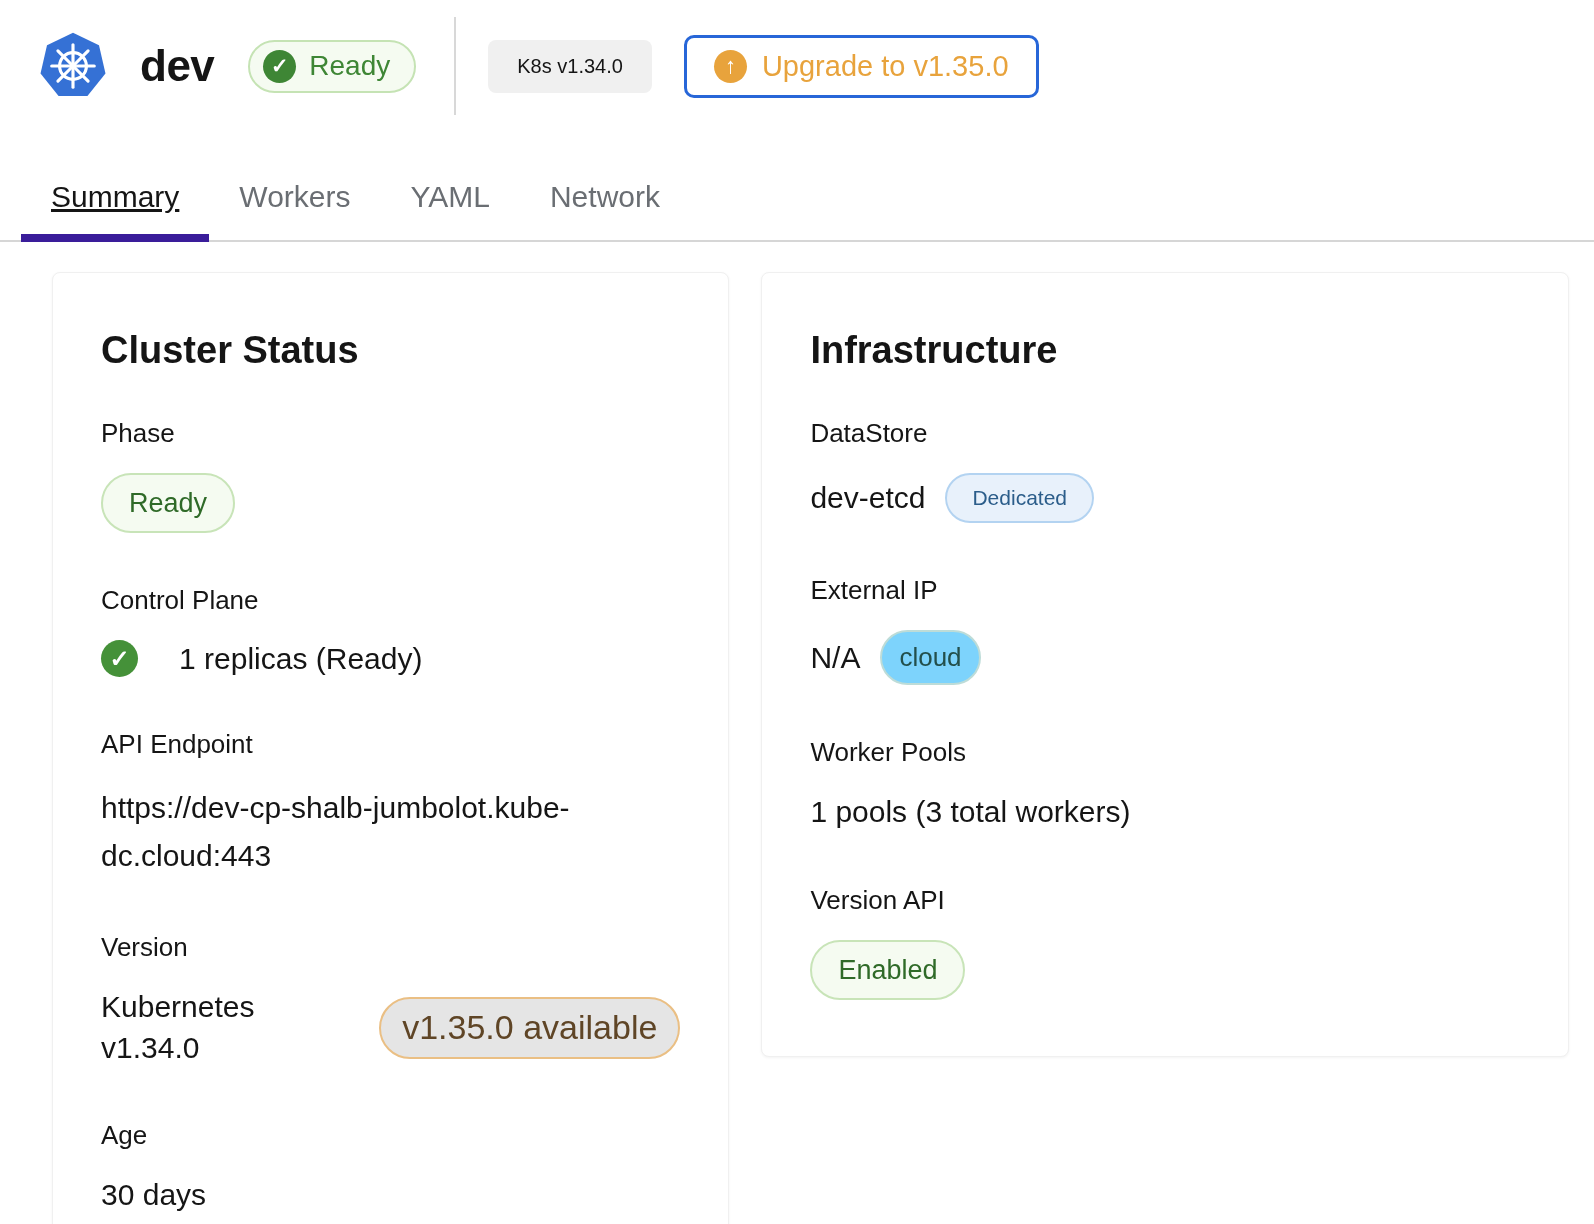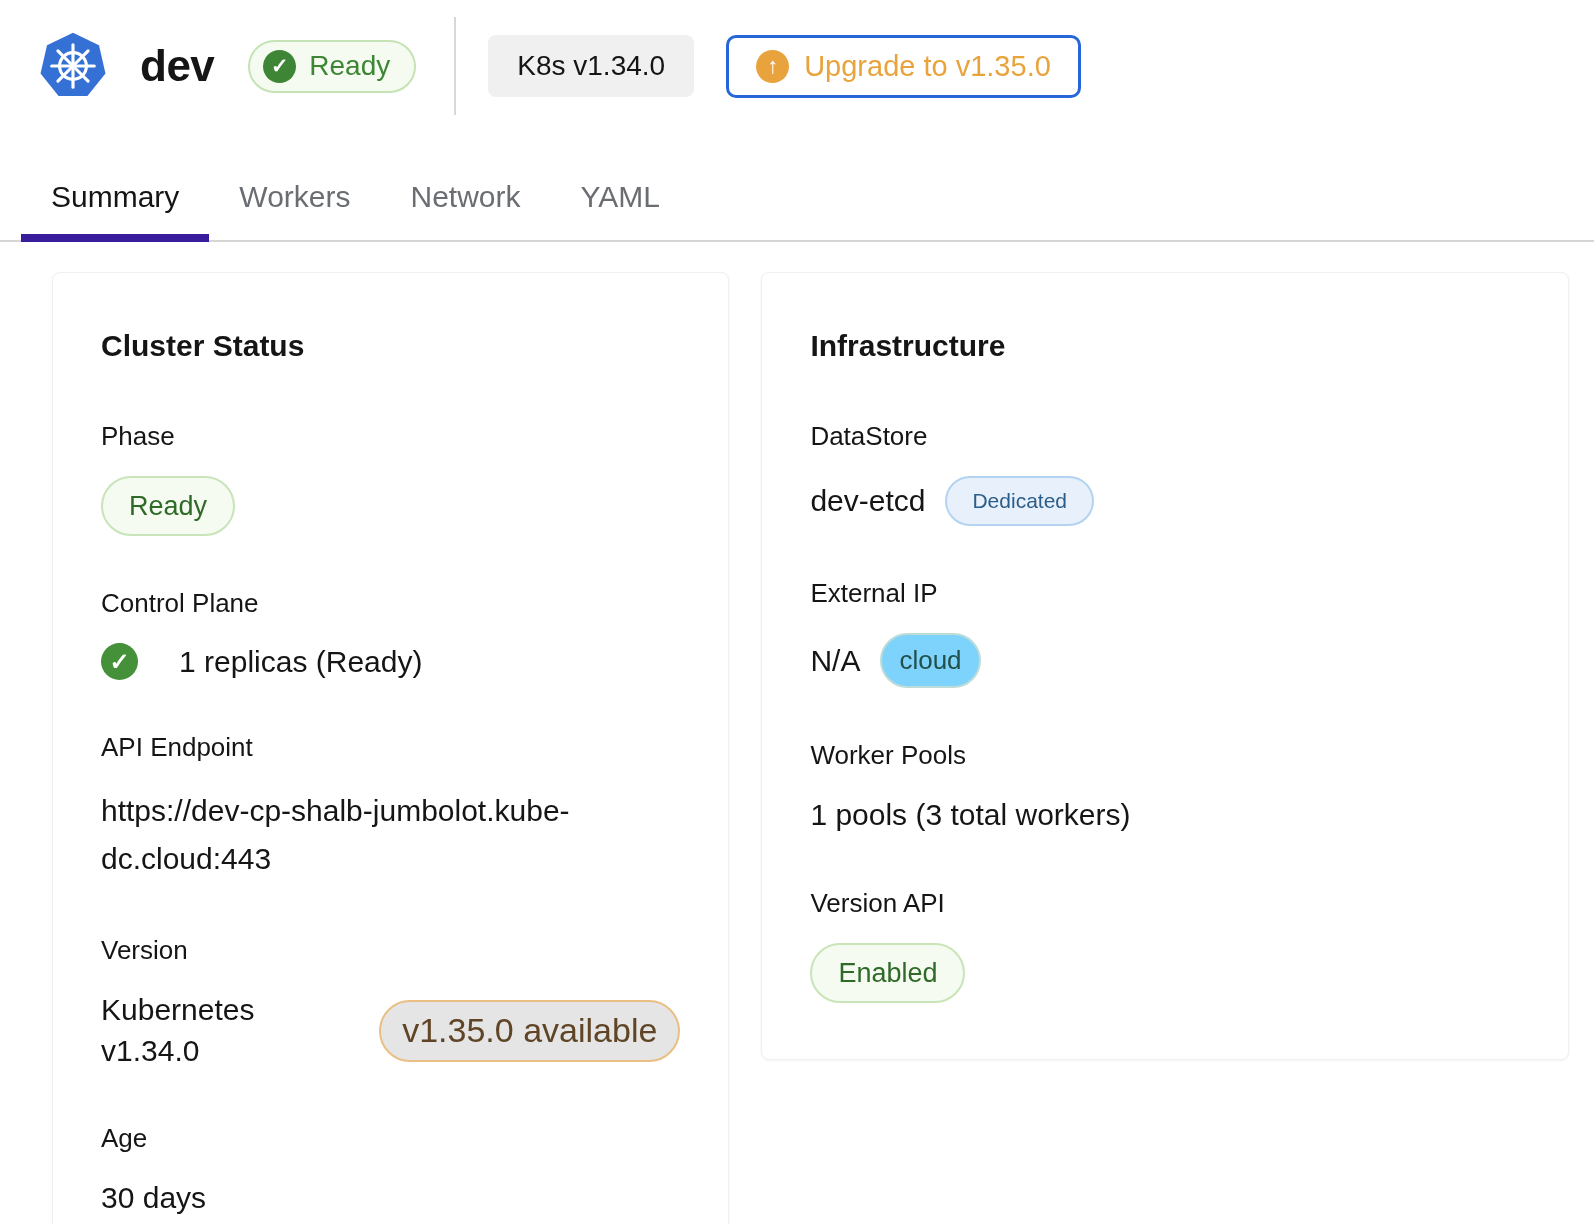--- a/index.html
+++ b/index.html
@@ -20,50 +20,50 @@
     margin-left:34px; background:#f5fbf1; border:2px solid #c5e3b4;
     color:#3e8635; font-size:28px; padding:8px 24px 8px 13px; gap:13px;
   }
   .check-circle {
     width:33px; height:33px; border-radius:50%; background:#3e8635; color:#fff;
     display:flex; align-items:center; justify-content:center; font-size:21px; font-weight:700;
   }
   .header-divider { width:2px; height:98px; background:#d8d8d8; margin-left:38px; }
   .k8s-version-badge {
     margin-left:32px; background:#f0f0f0; border-radius:8px;
-    font-size:28px; padding:15px 29px; color:#151515; white-space:nowrap;
+    font-size:20px; padding:15px 29px; color:#151515; white-space:nowrap;
   }
   .upgrade-btn {
     margin-left:32px; display:inline-flex; align-items:center; gap:15px;
     background:#ffffff; border:3px solid #2766d8; border-radius:10px;
     color:#e8a33c; font-size:29px; padding:12px 27px; cursor:pointer;
     font-family:"Liberation Sans", sans-serif; white-space:nowrap;
   }
   .upgrade-icon {
     width:33px; height:33px; border-radius:50%; background:#e8a33c; color:#fff;
     display:flex; align-items:center; justify-content:center; font-size:22px; font-weight:700;
   }
 
   
   .tabbar { margin-top:34px; border-bottom:2px solid #d6d6d6; padding-left:21px; display:flex; }
   .tab {
     font-size:30px; color:#6a6e73; padding:14px 30px 20px; cursor:pointer;
     border-bottom:8px solid transparent; margin-bottom:-2px; white-space:nowrap;
   }
-  .tab.active { color:#151515; border-bottom-color:#3a1d9a; }
+  .tab.active { color:#151515; border-bottom-color:#3a1d9a;text-decoration:underline; }
 
   
   .content { display:flex; gap:32px; margin:30px 25px 0 52px; align-items:flex-start; }
   .card {
     background:#fff; border:1px solid #f0f0f0; border-radius:8px;
     box-shadow:0 1px 3px rgba(0,0,0,0.05); padding:56px 48px;
   }
   .card-left  { width:743px; min-height:915px; }
   .card-right { width:888px; min-height:753px; }
-  .card-title { font-size:30px; font-weight:700; margin-bottom:58px; }
+  .card-title { font-size:38px; font-weight:700; margin-bottom:46px; }
   .field { margin-bottom:52px; }
   .field:last-child { margin-bottom:0; }
   .field-label { font-size:26px; font-weight:400; margin-bottom:24px; }
   .field-value { font-size:30px; display:flex; align-items:center; gap:20px; line-height:1.35; }
   .endpoint-value { display:block; max-width:560px; line-height:1.6; overflow-wrap:break-word; }
 
   .badge { display:inline-flex; align-items:center; border-radius:999px; white-space:nowrap; }
   .badge-green  { background:#f5fbf1; border:2px solid #c8e4b8; color:#2f6a28; font-size:27px; padding:10px 26px; }
   .badge-blue   { background:#e8f1fb; border:2px solid #b3d3f1; color:#2b5d8a; font-size:21px; padding:9px 25px; }
   .badge-teal   { background:#7dd3fc; border:2px solid #bddcd8; color:#234f4b; font-size:26px; padding:8px 17px; }
@@ -108,22 +108,22 @@
 
   <button class="upgrade-btn">
     <span class="upgrade-icon">↑</span>
     <span>Upgrade to v1.35.0</span>
   </button>
 </div>
 
 <div class="tabbar">
   <div class="tab active">Summary</div>
   <div class="tab">Workers</div>
+  <div class="tab">YAML</div>
   <div class="tab">Network</div>
-  <div class="tab">YAML</div>
 </div>
 
 <div class="content">
 
   <div class="card card-left">
     <div class="card-title">Cluster Status</div>
 
     <div class="field">
       <div class="field-label">Phase</div>
       <div class="field-value">

